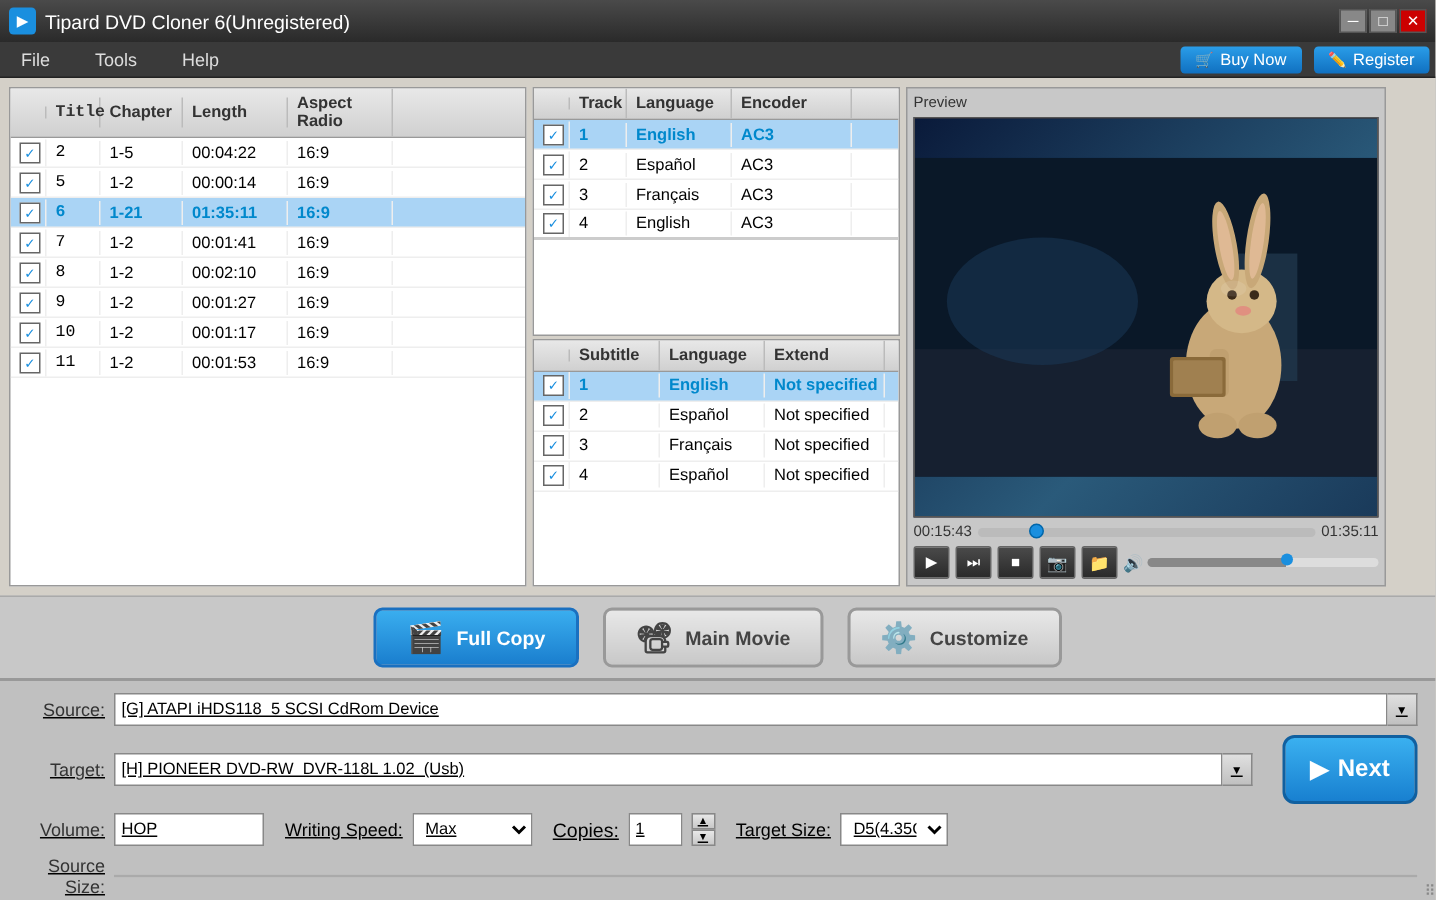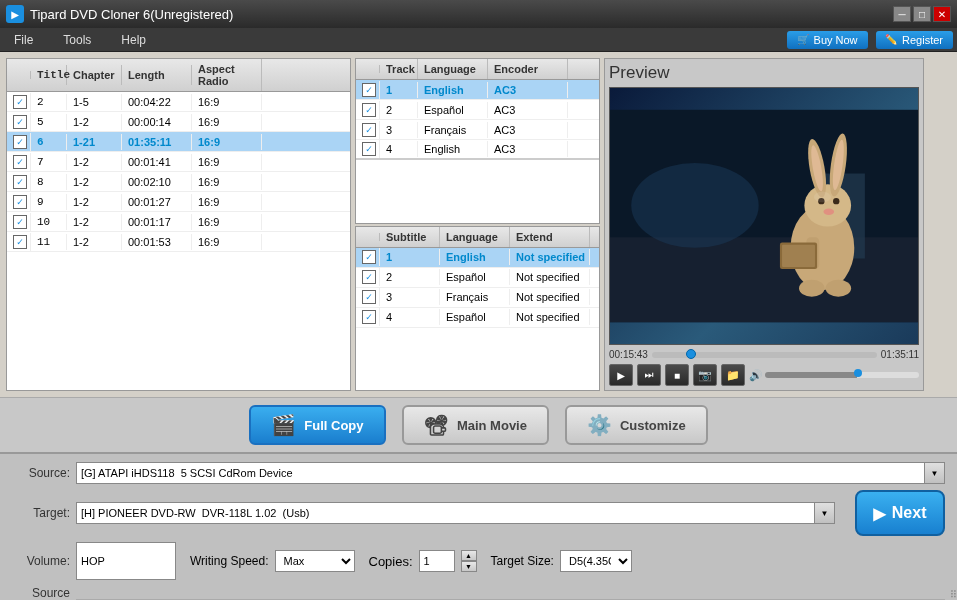--- a/index.html
+++ b/index.html
@@ -154,21 +154,21 @@
     
     .preview-area {
       width: 320px;
       background: #c8c8c8;
       border: 1px solid #999;
       display: flex;
       flex-direction: column;
       padding: 4px;
     }
     .preview-label {
-      font-size: 17px;
+      font-size: 10px;
       color: #333;
       margin-bottom: 4px;
     }
     .preview-video {
       background: #1a1a2e;
       flex: 1;
       border: 1px solid #555;
       position: relative;
       overflow: hidden;
     }
@@ -269,20 +269,21 @@
       border-top: 2px solid #999;
       padding: 8px 12px;
       display: flex;
       flex-direction: column;
       gap: 6px;
     }
     .form-row {
       display: flex;
       align-items: center;
       gap: 6px;
+      text-decoration: underline;
     }
     .form-label {
       width: 58px;
       text-align: right;
       font-size: 12px;
       color: #333;
     }
     .form-select {
       flex: 1;
       height: 22px;
@@ -655,21 +656,21 @@
       </div>
     </div>
     <button class="next-btn">
       <span>▶</span>
       <span>Next</span>
     </button>
   </div>
 
   <div class="form-row">
     <div class="form-label">Volume:</div>
-    <input type="text" style="width: 100px; height: 38px; border: 1px solid rgb(136, 136, 136); padding: 0px 4px; font-size: 11px;" value="HOP">
+    <input type="text" style="width: 100px; height: 22px; border: 1px solid rgb(136, 136, 136); padding: 0px 4px; font-size: 11px;" value="HOP">
     <span style="margin-left:8px; font-size:12px;">Writing Speed:</span>
     <div class="select-wrapper">
       <select class="form-select-sm">
         <option>Max</option>
       </select>
     </div>
     <span style="margin-left:8px; font-size:13px;">Copies:</span>
     <input type="text" style="width: 36px; height: 22px; border: 1px solid rgb(136, 136, 136); padding: 0px 4px; font-size: 11px;" value="1">
     <div class="spinner">
       <div class="spin-btn">▲</div>

